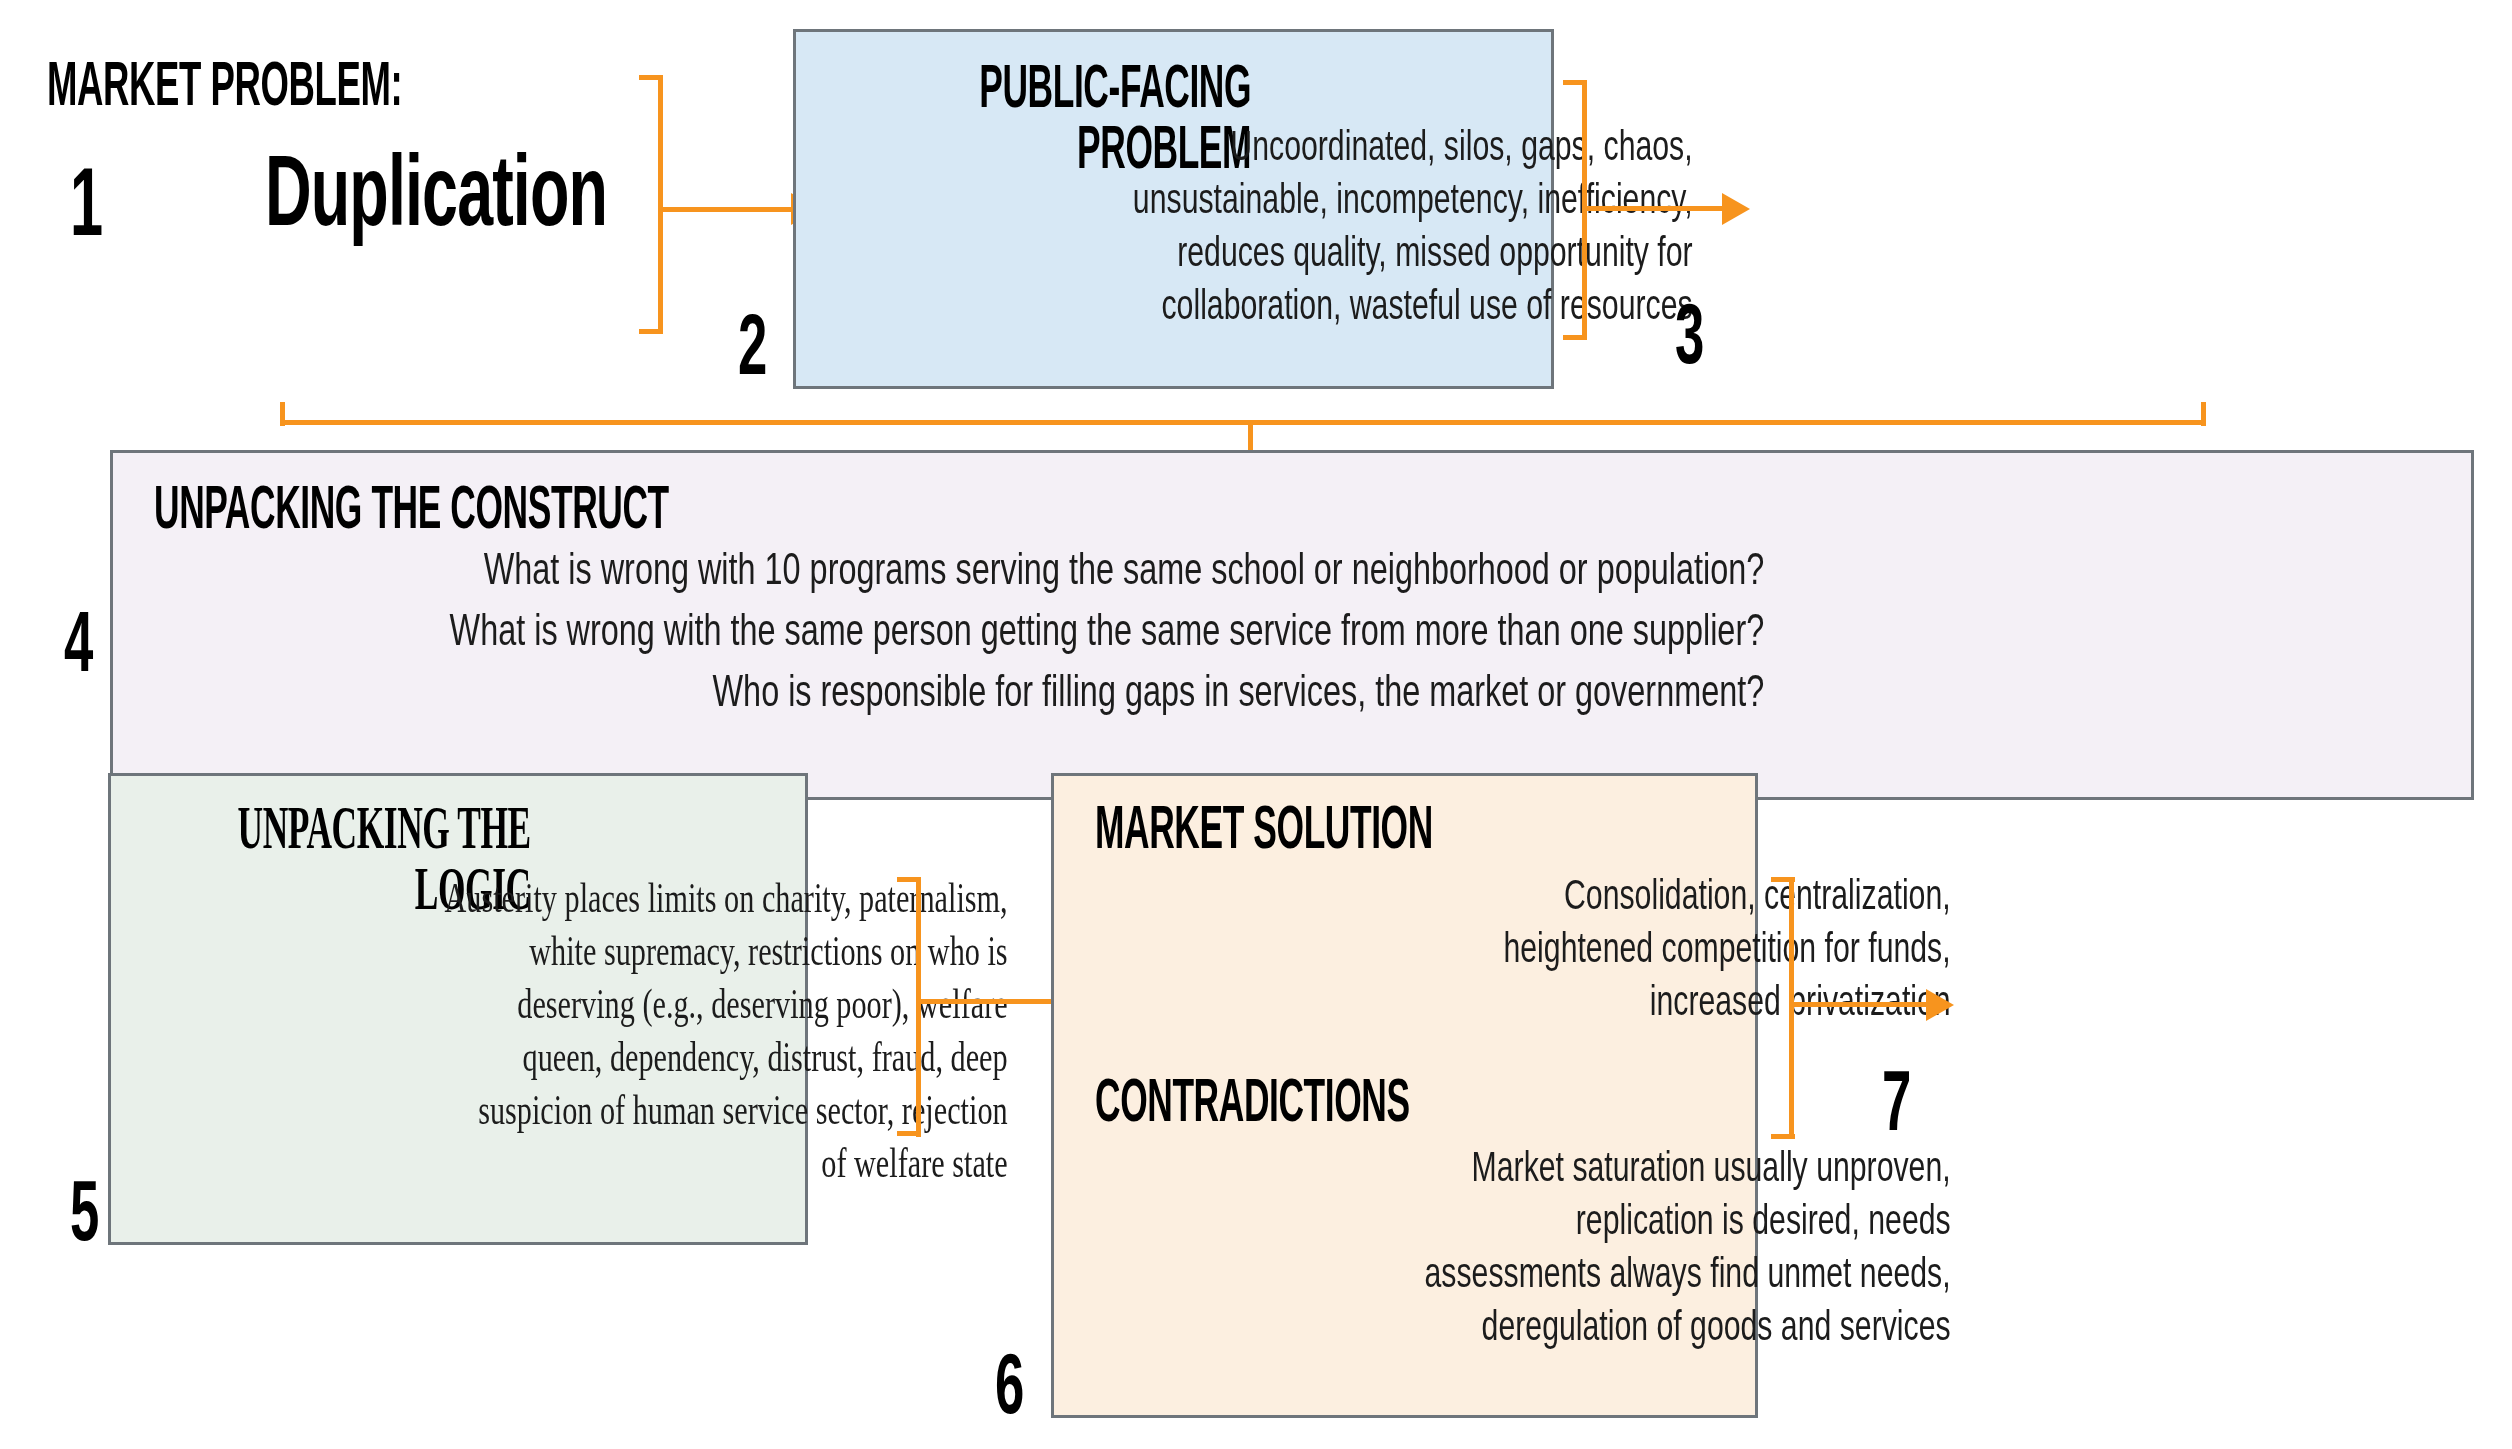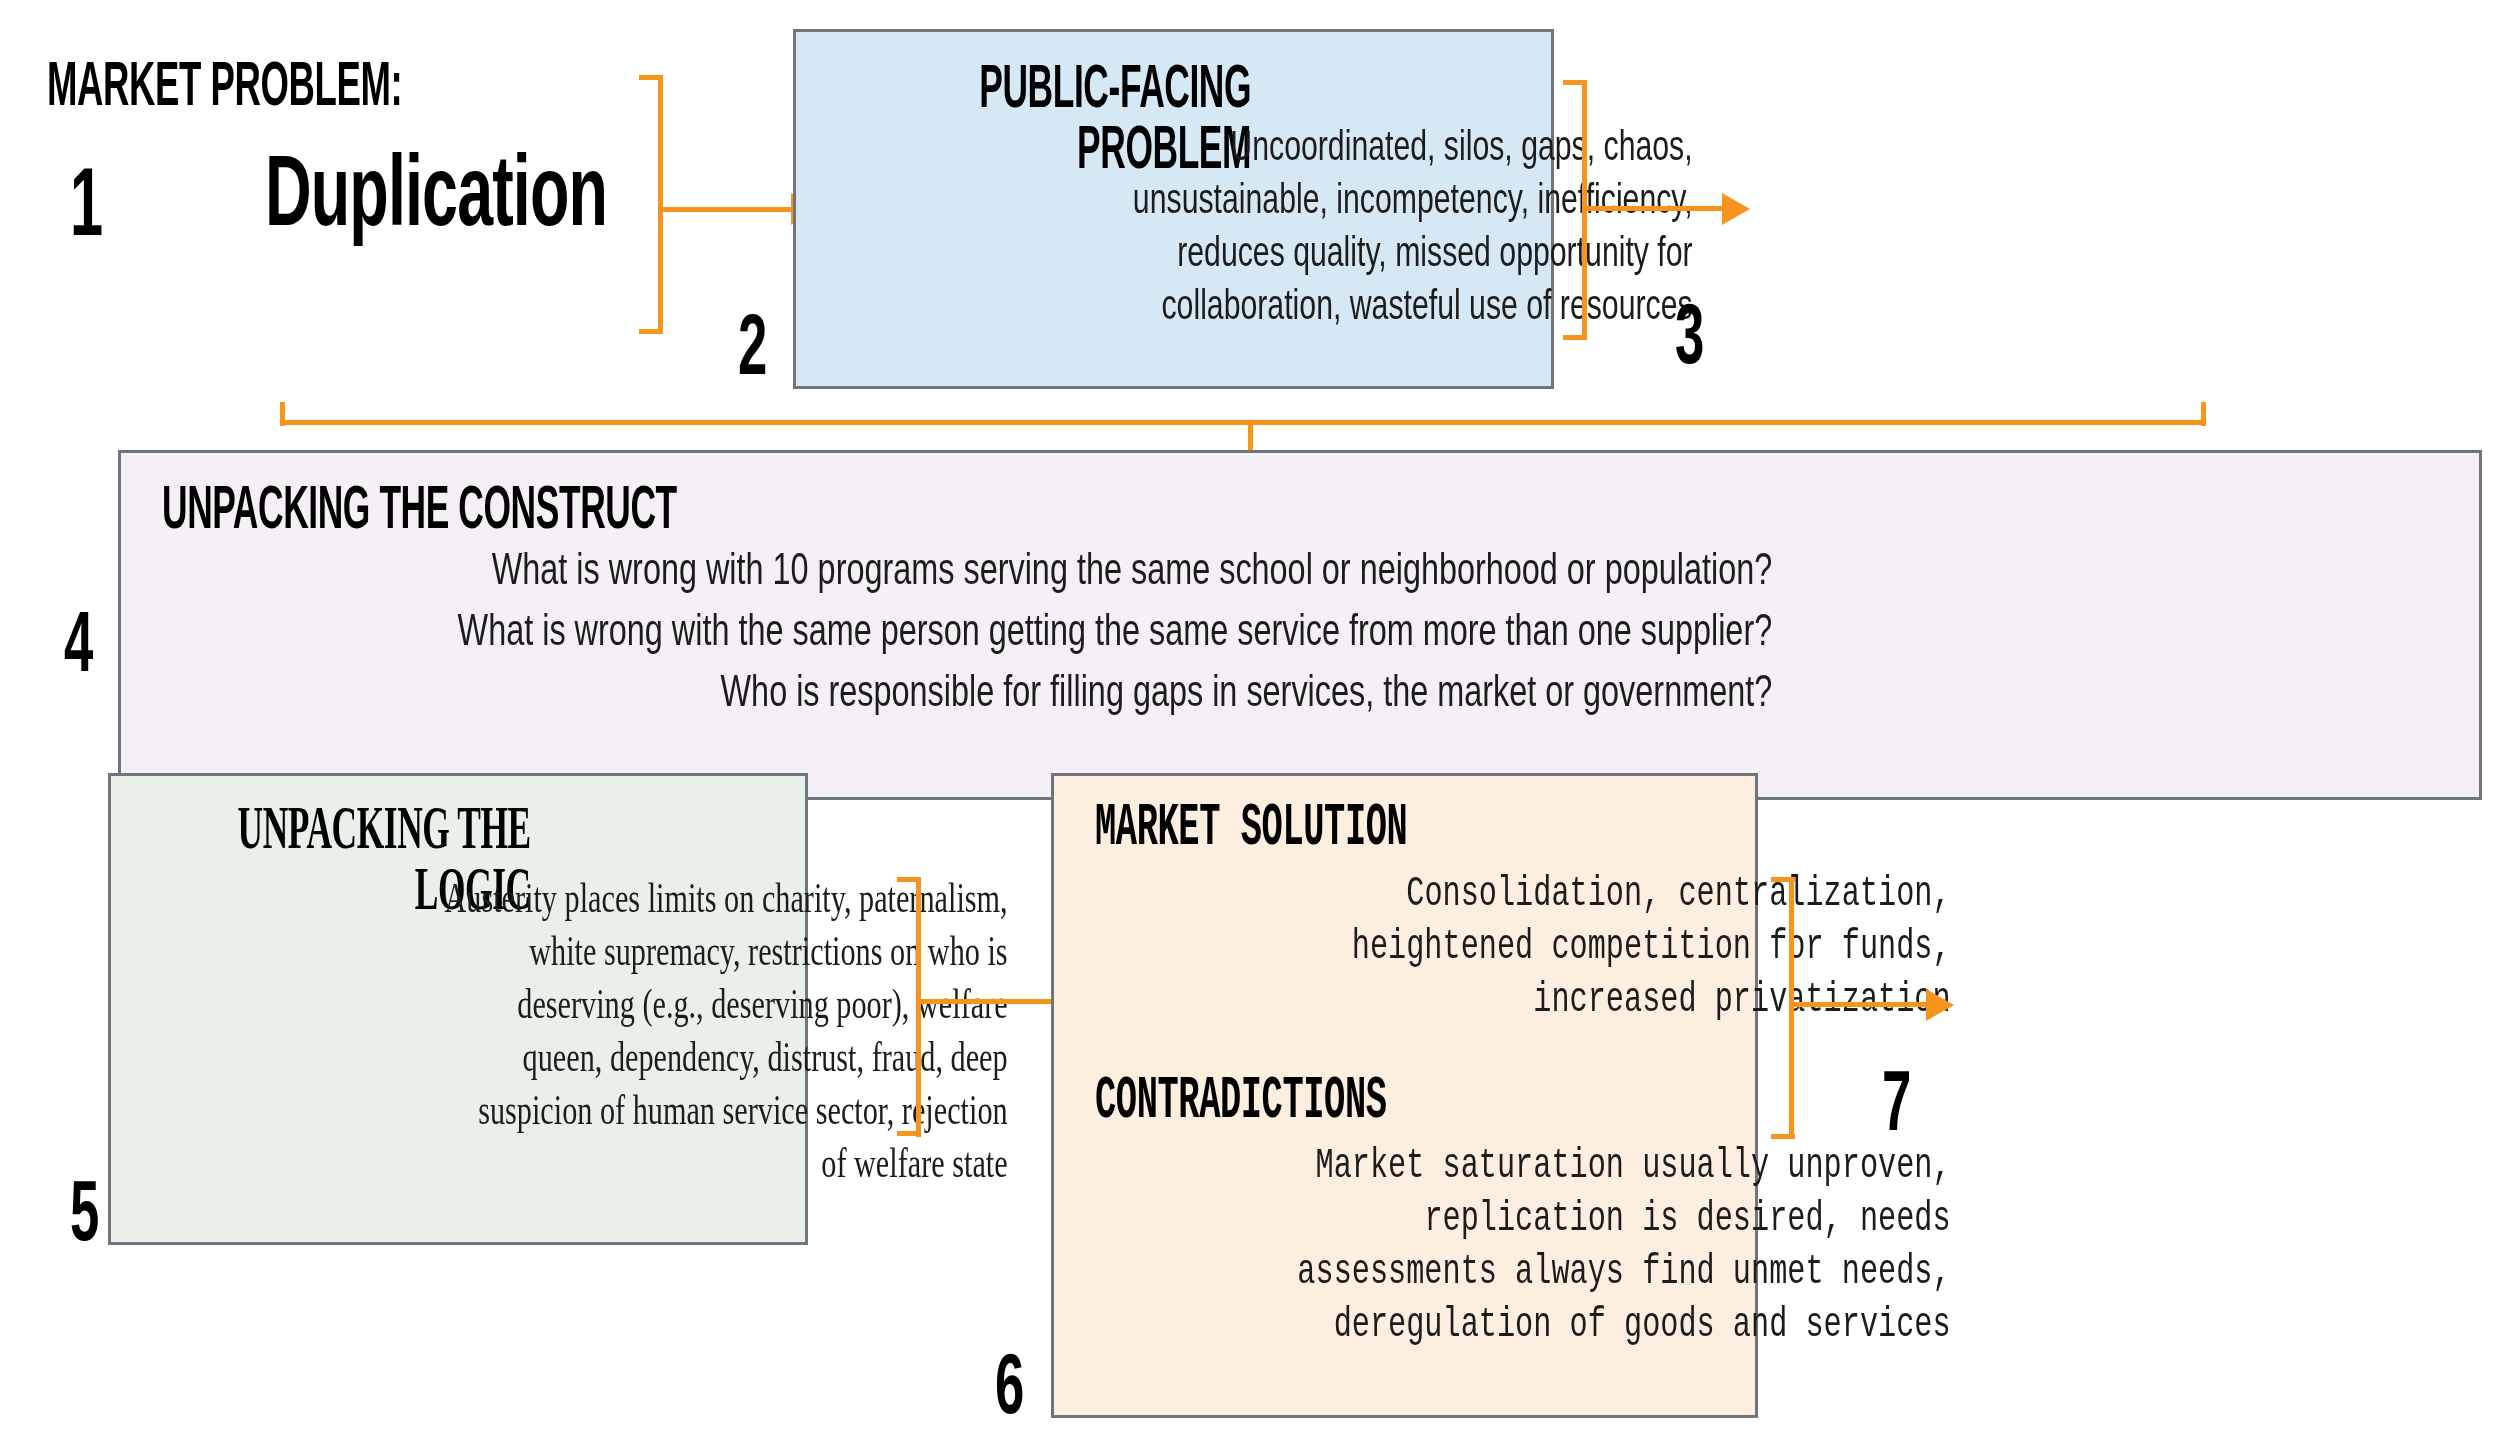--- a/index.html
+++ b/index.html
@@ -6,21 +6,21 @@
   #canvas{
     position:relative;width:2512px;height:1449px;background:#ffffff;overflow:hidden;
     font-family:"Liberation Sans","DejaVu Sans",sans-serif;color:#000;
   }
   
   .box{position:absolute;border:3.5px solid #6E757B;box-sizing:border-box;text-align:right;}
   .box-blue{background:#D7E8F5;}
   .box-pink{background:#FBDCE0;}
   .box-lav-light{background:#F4F0F6;}
   .box-green{background:#E9F0EA;}
-  .box-peach{background:#FCEFE0;font-family:Liberation Mono, monospace;}
+  .box-peach{background:#FCEFE0;}
   .box-lav{background:#F0EDF3;}
   
   .t{position:absolute;white-space:pre-line;transform-origin:0 0;}
   .title{font-weight:700;font-size:61px;line-height:1;letter-spacing:-0.7px;transform:scaleX(.58);color:#000;}
   .bodytext{font-weight:400;font-size:42px;line-height:53px;transform:scaleX(.72);color:#1c1c1c;width:1187px;}
   .bodytext.wide{font-size:45px;line-height:61px;width:2235px;}
   .num{font-weight:700;font-size:85px;line-height:1;transform:scaleX(.62);color:#000;}
   .num1{font-size:96px;}
   .biglabel{font-weight:700;font-size:63px;line-height:1;letter-spacing:-0.7px;transform:scaleX(.58);}
   .bigword{font-weight:700;font-size:101px;line-height:1;letter-spacing:-1.4px;transform:scaleX(.64);}
@@ -61,21 +61,21 @@
   <div class="ah ah-r" style="left:1722px;top:193px;"></div>
 
   <div class="t num" style="left:1675px;top:291px;">3</div>
 
   <div class="ln" style="left:280px;top:402px;width:4.9px;height:24px;"></div>
   <div class="ln" style="left:280px;top:420px;width:1926px;height:4.9px;"></div>
   <div class="ln" style="left:2201px;top:402px;width:4.9px;height:24px;"></div>
   <div class="ln" style="left:1248px;top:425px;width:4.9px;height:91px;"></div>
   <div class="ah ah-d" style="left:1234px;top:515px;"></div>
 
-  <div class="box box-lav-light" style="left:110px;top:450px;width:2364px;height:350px;margin-left:8px;">
+  <div class="box box-lav-light" style="left:110px;top:450px;width:2364px;height:350px;">
     <div class="t title" style="left:41px;top:24px;">UNPACKING THE CONSTRUCT</div>
     <div class="t bodytext wide" style="left:42px;top:85px;">What is wrong with 10 programs serving the same school or neighborhood or population?
 What is wrong with the same person getting the same service from more than one supplier?
 Who is responsible for filling gaps in services, the market or government?</div>
   </div>
   <div class="t num" style="left:64px;top:599px;">4</div>
 
   <div class="box box-green" style="left:108px;top:773px;width:700px;height:472px;font-family:Liberation Serif, serif;">
     <div class="t title" style="left:41px;top:21px;">UNPACKING THE LOGIC</div>
     <div class="t bodytext" style="left:42px;top:96px;">Austerity places limits on charity, paternalism,

